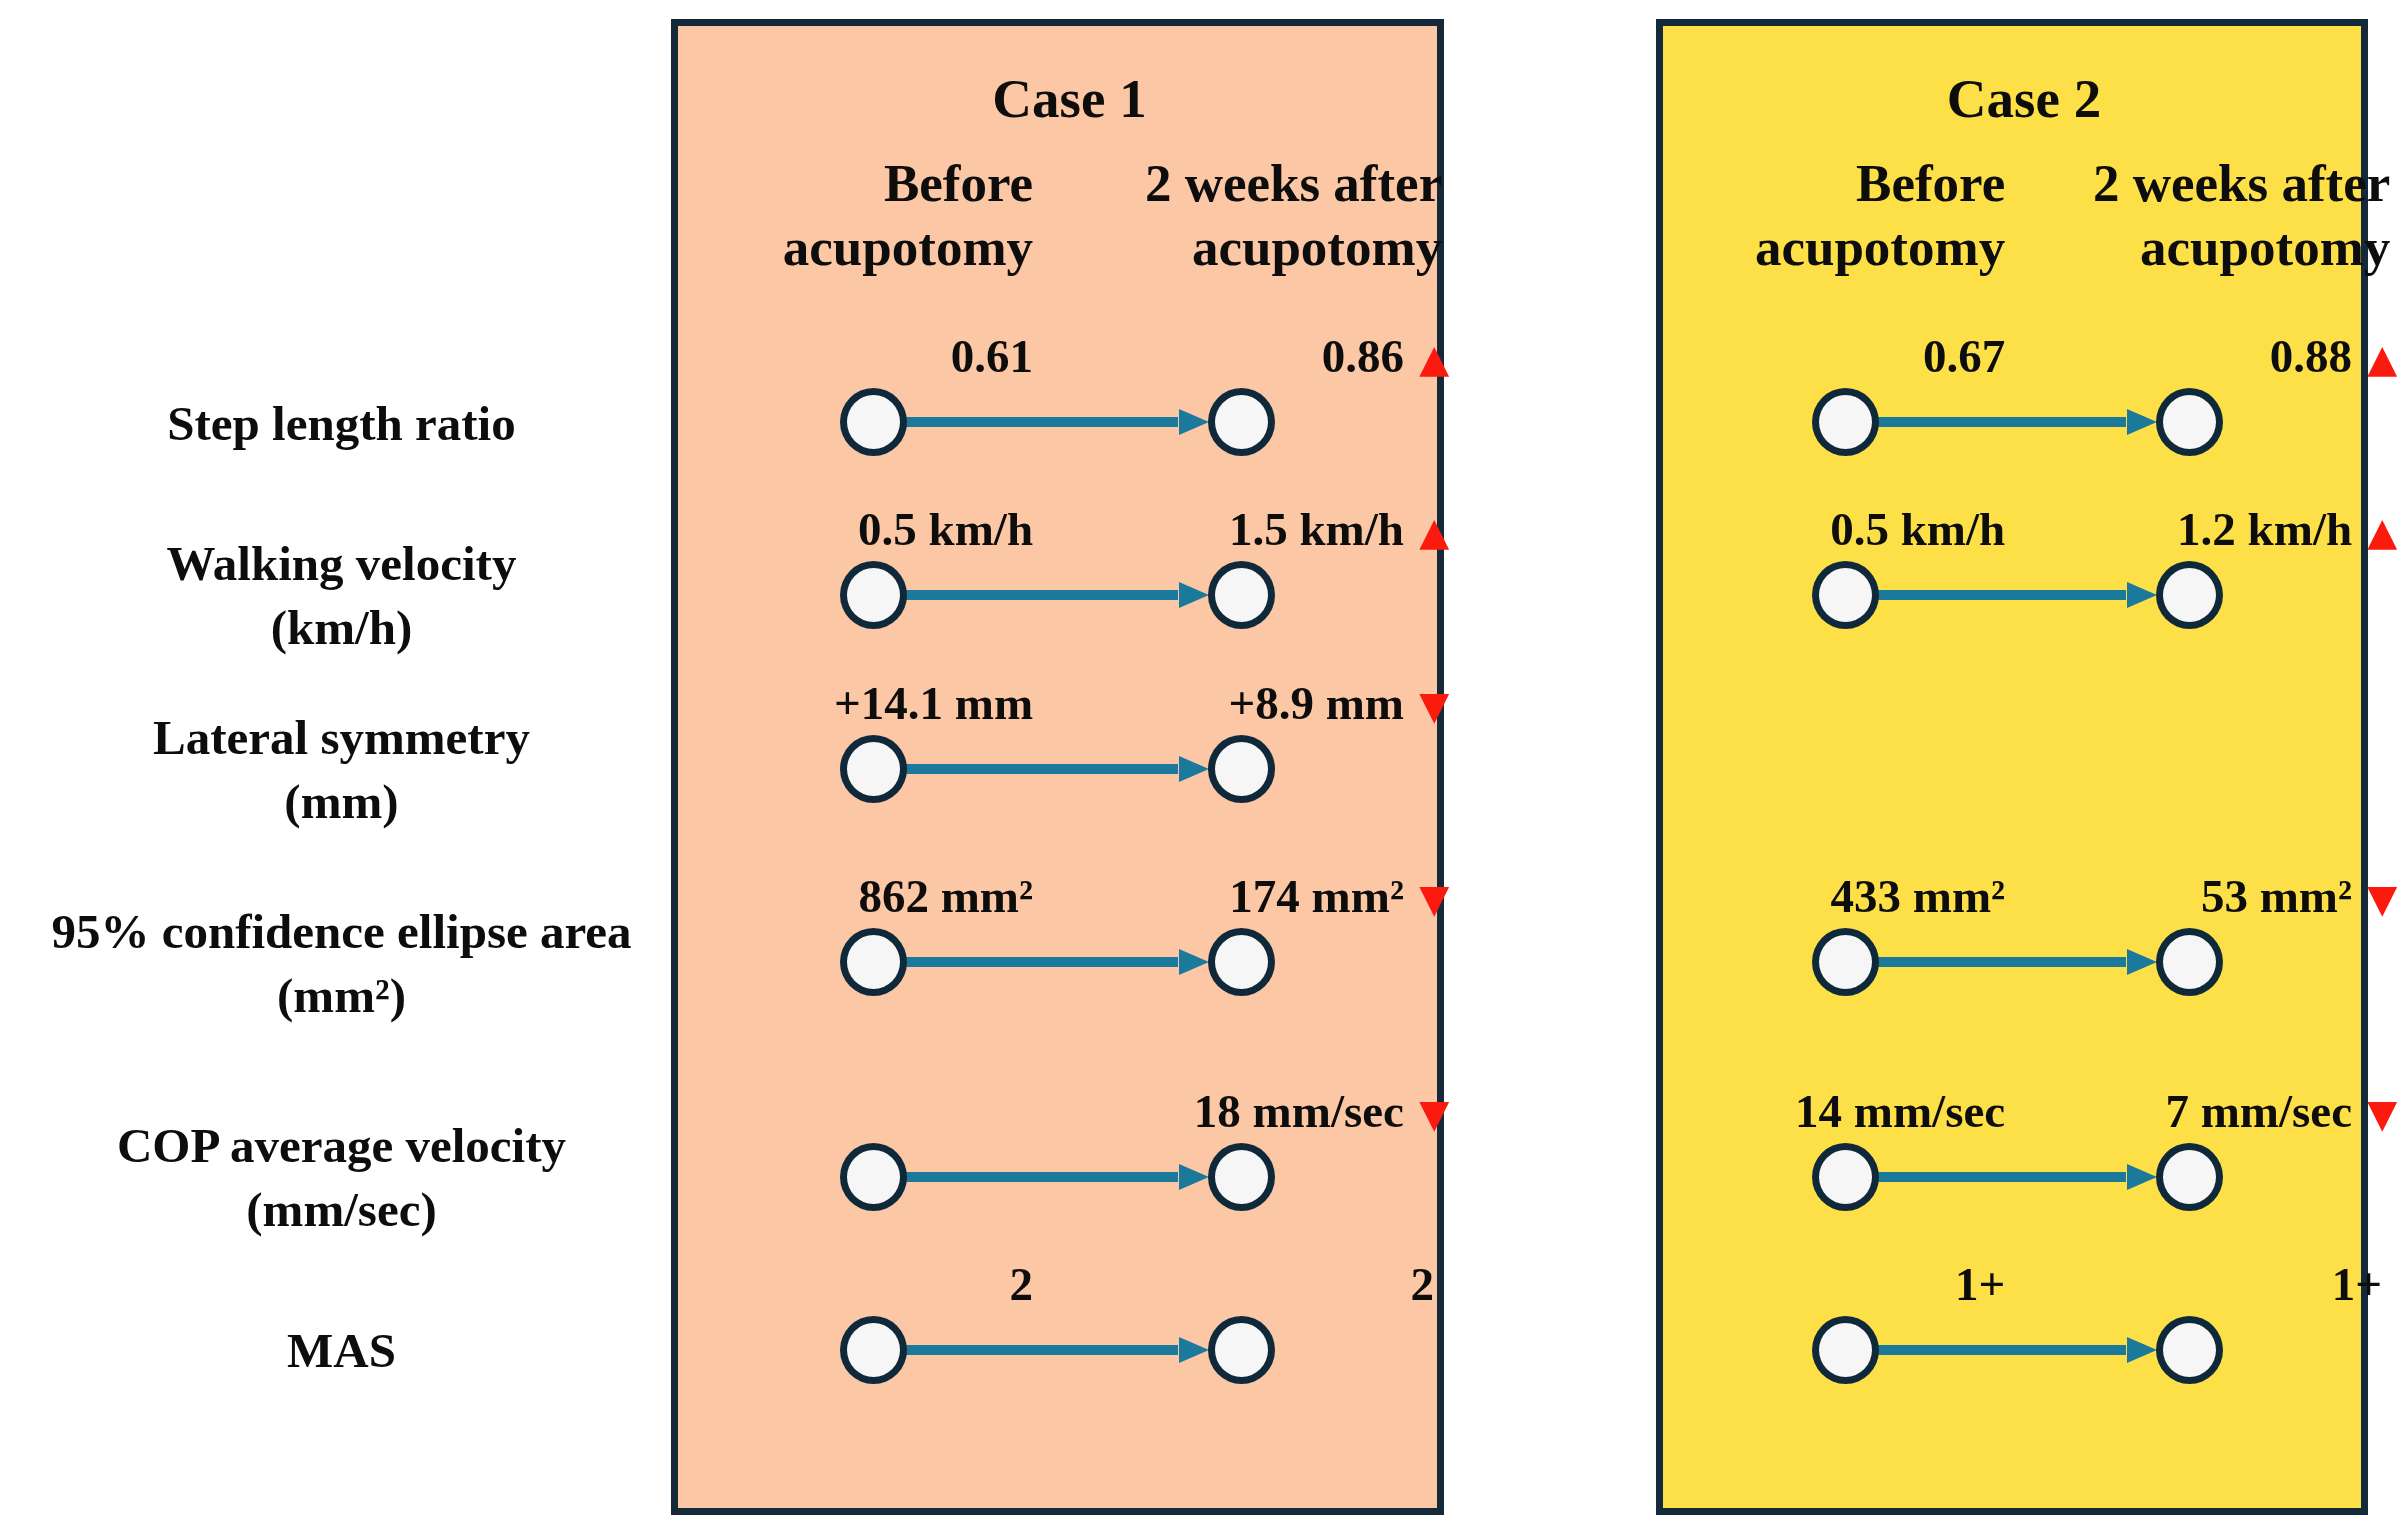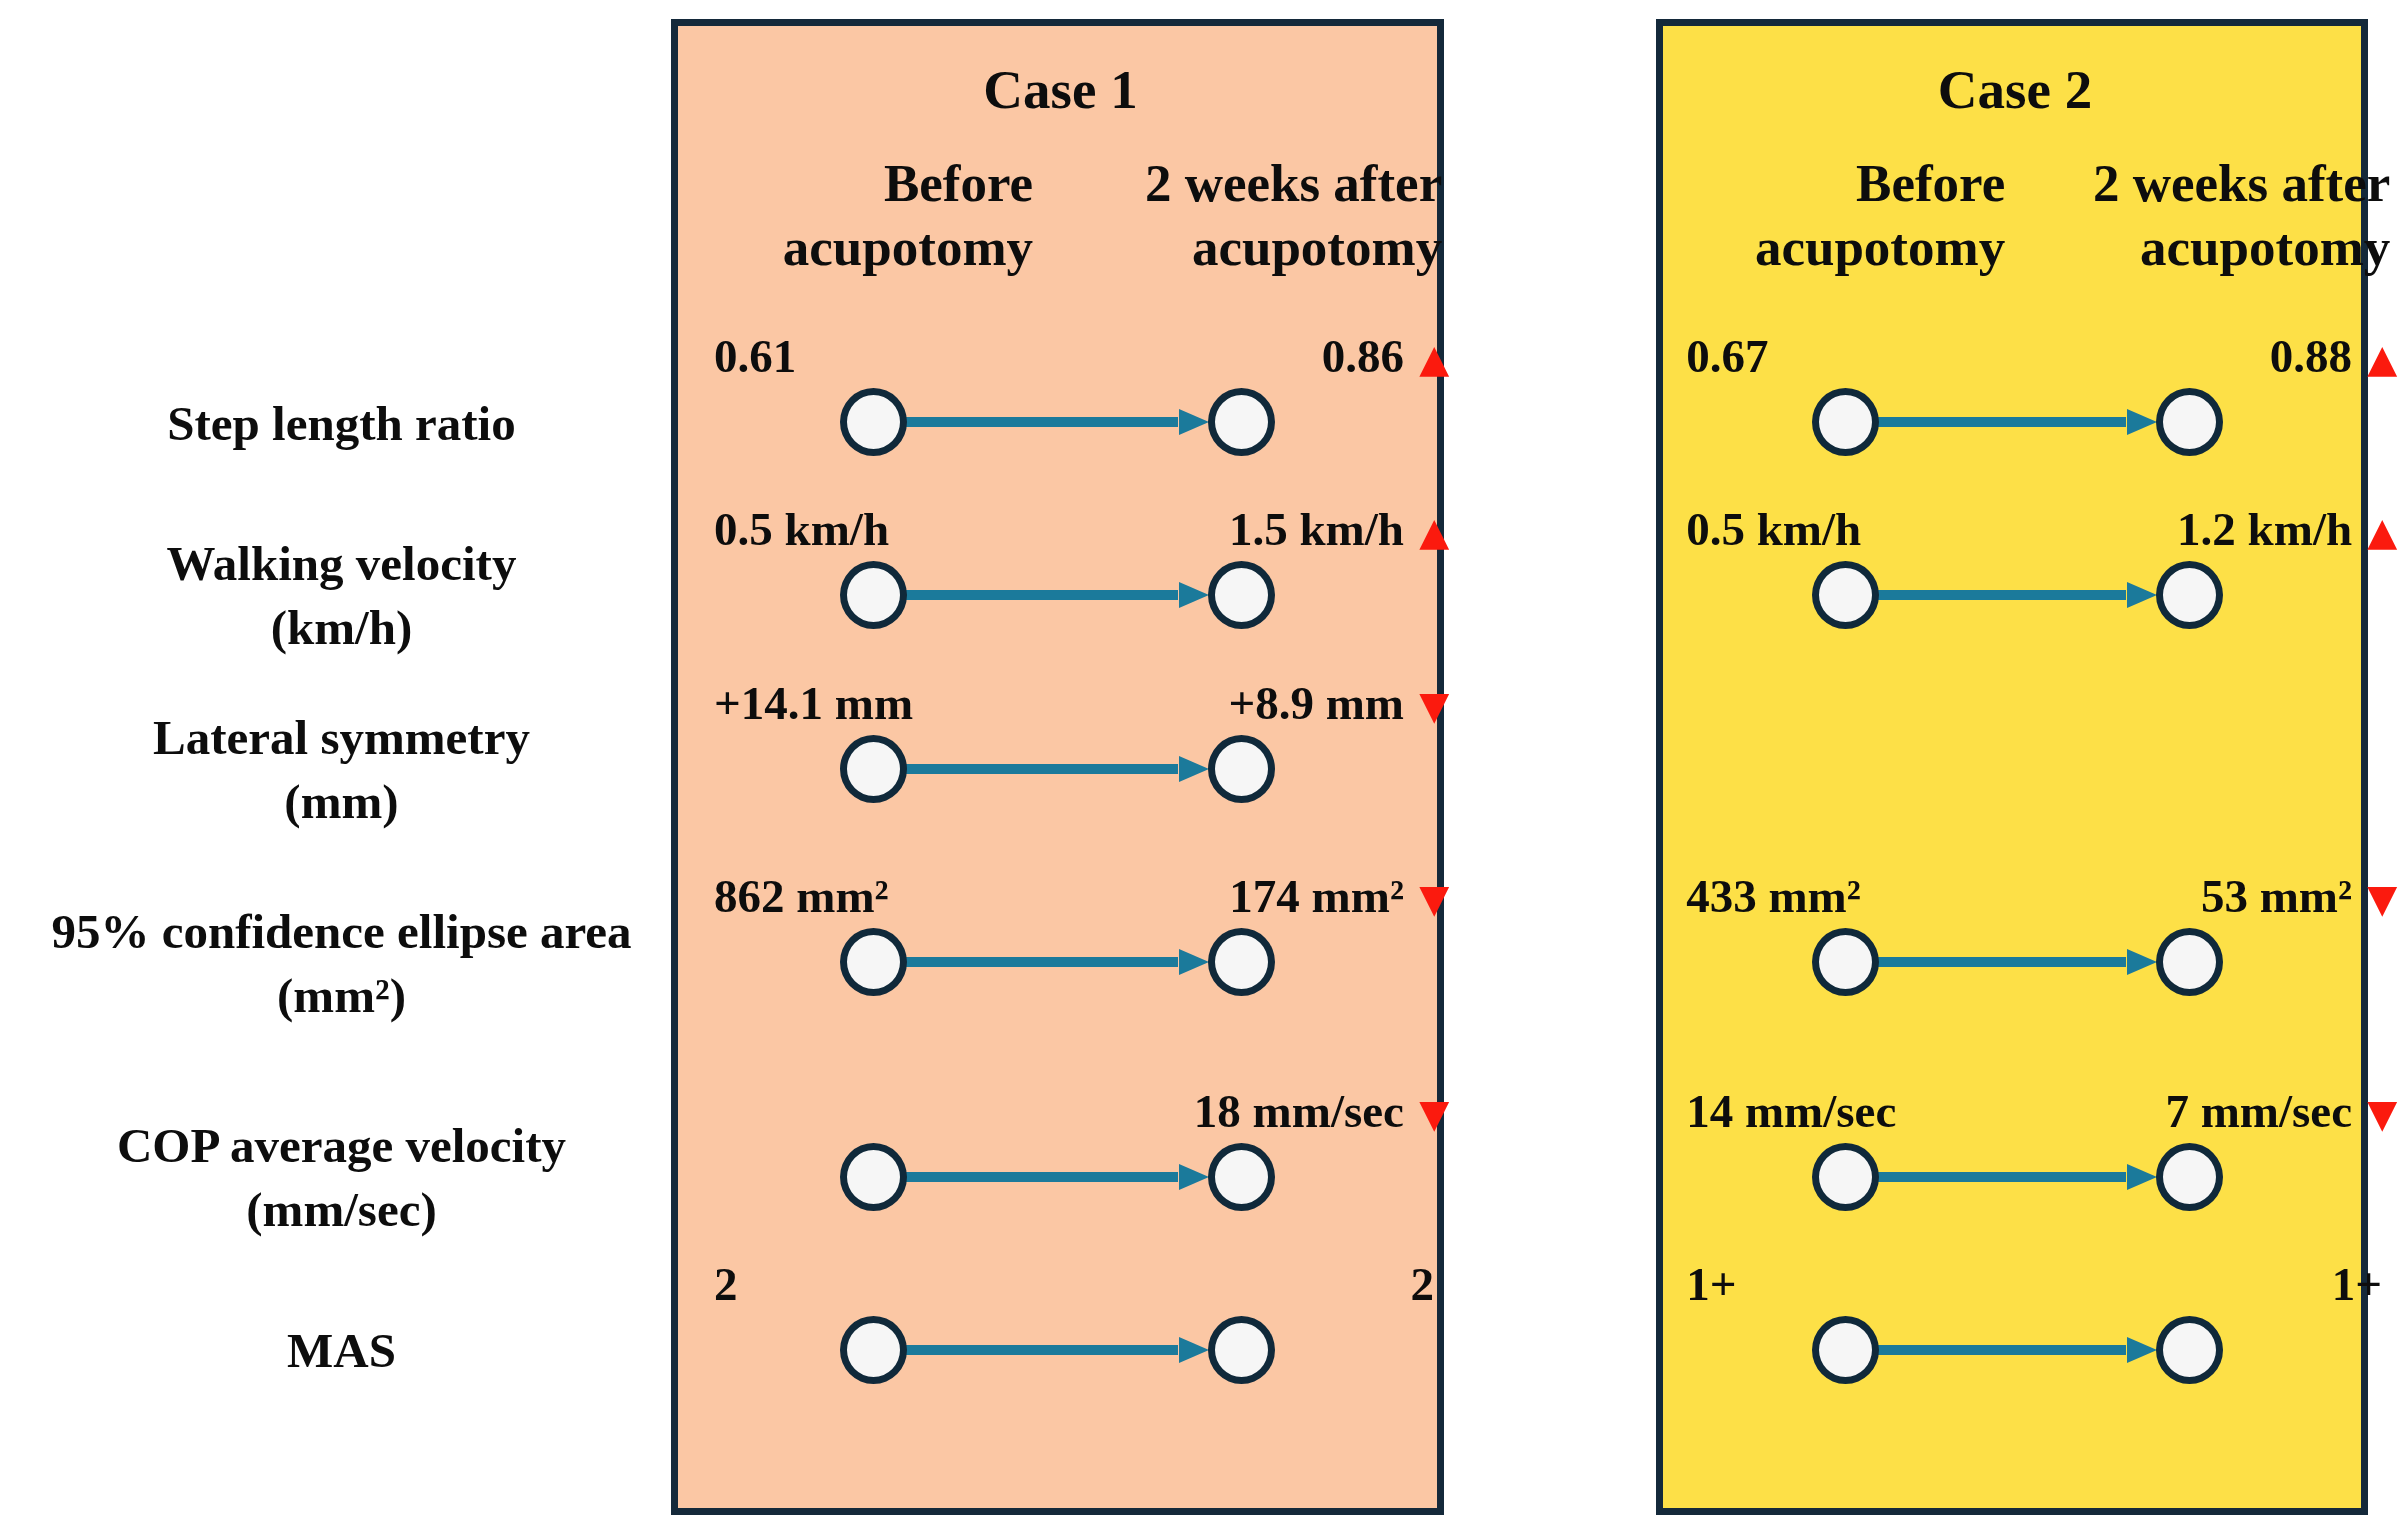--- a/index.html
+++ b/index.html
@@ -8,28 +8,28 @@
 
   
   .rlabel{position:absolute;left:0;width:658px;text-align:center;font-size:49px;line-height:64px;}
   .rlabel div{white-space:nowrap;padding-left:25px;}
 
   
   .panel{position:absolute;top:19.4px;height:1496px;border:7.6px solid #14293a;box-sizing:border-box;}
   .case1{left:671px;width:773px;background:#fbc7a4;--bx:25.7%;--ax:74.2%;}
   .case2{left:1656px;width:712px;background:#fde047;--bx:26.1%;--ax:75.4%;}
 
-  .ptitle{position:absolute;top:33px;left:0;width:100%;text-align:center;font-size:55px;line-height:55px;margin:3px;}
+  .ptitle{position:absolute;top:33px;left:0;width:100%;text-align:center;font-size:55px;line-height:55px;margin:12px;}
   .chead{position:absolute;top:125px;text-align:right;font-size:53px;line-height:64px;}
   .chead.before{left:calc(var(--bx) - 159px);width:319px;}
   .chead.after{left:calc(var(--ax) - 201px);width:402px;}
 
   
   .drow{position:absolute;left:0;width:100%;height:139px;}
-  .val{position:absolute;top:0;line-height:62px;font-size:47px;text-align:left;white-space:nowrap;}
+  .val{position:absolute;top:0;line-height:62px;font-size:47px;text-align:right;white-space:nowrap;}
   .val.before{left:calc(var(--bx) - 159px);width:319px;}
   .after-group{position:absolute;top:0;left:calc(var(--ax) - 208px);width:416px;line-height:62px;font-size:47px;text-align:right;white-space:nowrap;}
   .tri{font-family:"DejaVu Sans",sans-serif;font-size:39px;color:#fb1a0e;margin-left:15.2px;}
 
   .circle{position:absolute;top:63px;width:67px;height:68px;box-sizing:border-box;border:7.6px solid #10293a;border-radius:50%;background:#f6f6f6;}
   .circle.before{left:calc(var(--bx) - 33px);}
   .circle.after{left:calc(var(--ax) - 33px);}
 
   .aline{position:absolute;top:92px;height:9.7px;background:#1b7a9b;left:calc(var(--bx) + 28px);width:calc(var(--ax) - var(--bx) - 91px);}
   .ahead{position:absolute;top:84px;left:calc(var(--ax) - 62px);width:0;height:0;border-top:13px solid transparent;border-bottom:13px solid transparent;border-left:30.5px solid #1b7a9b;}

